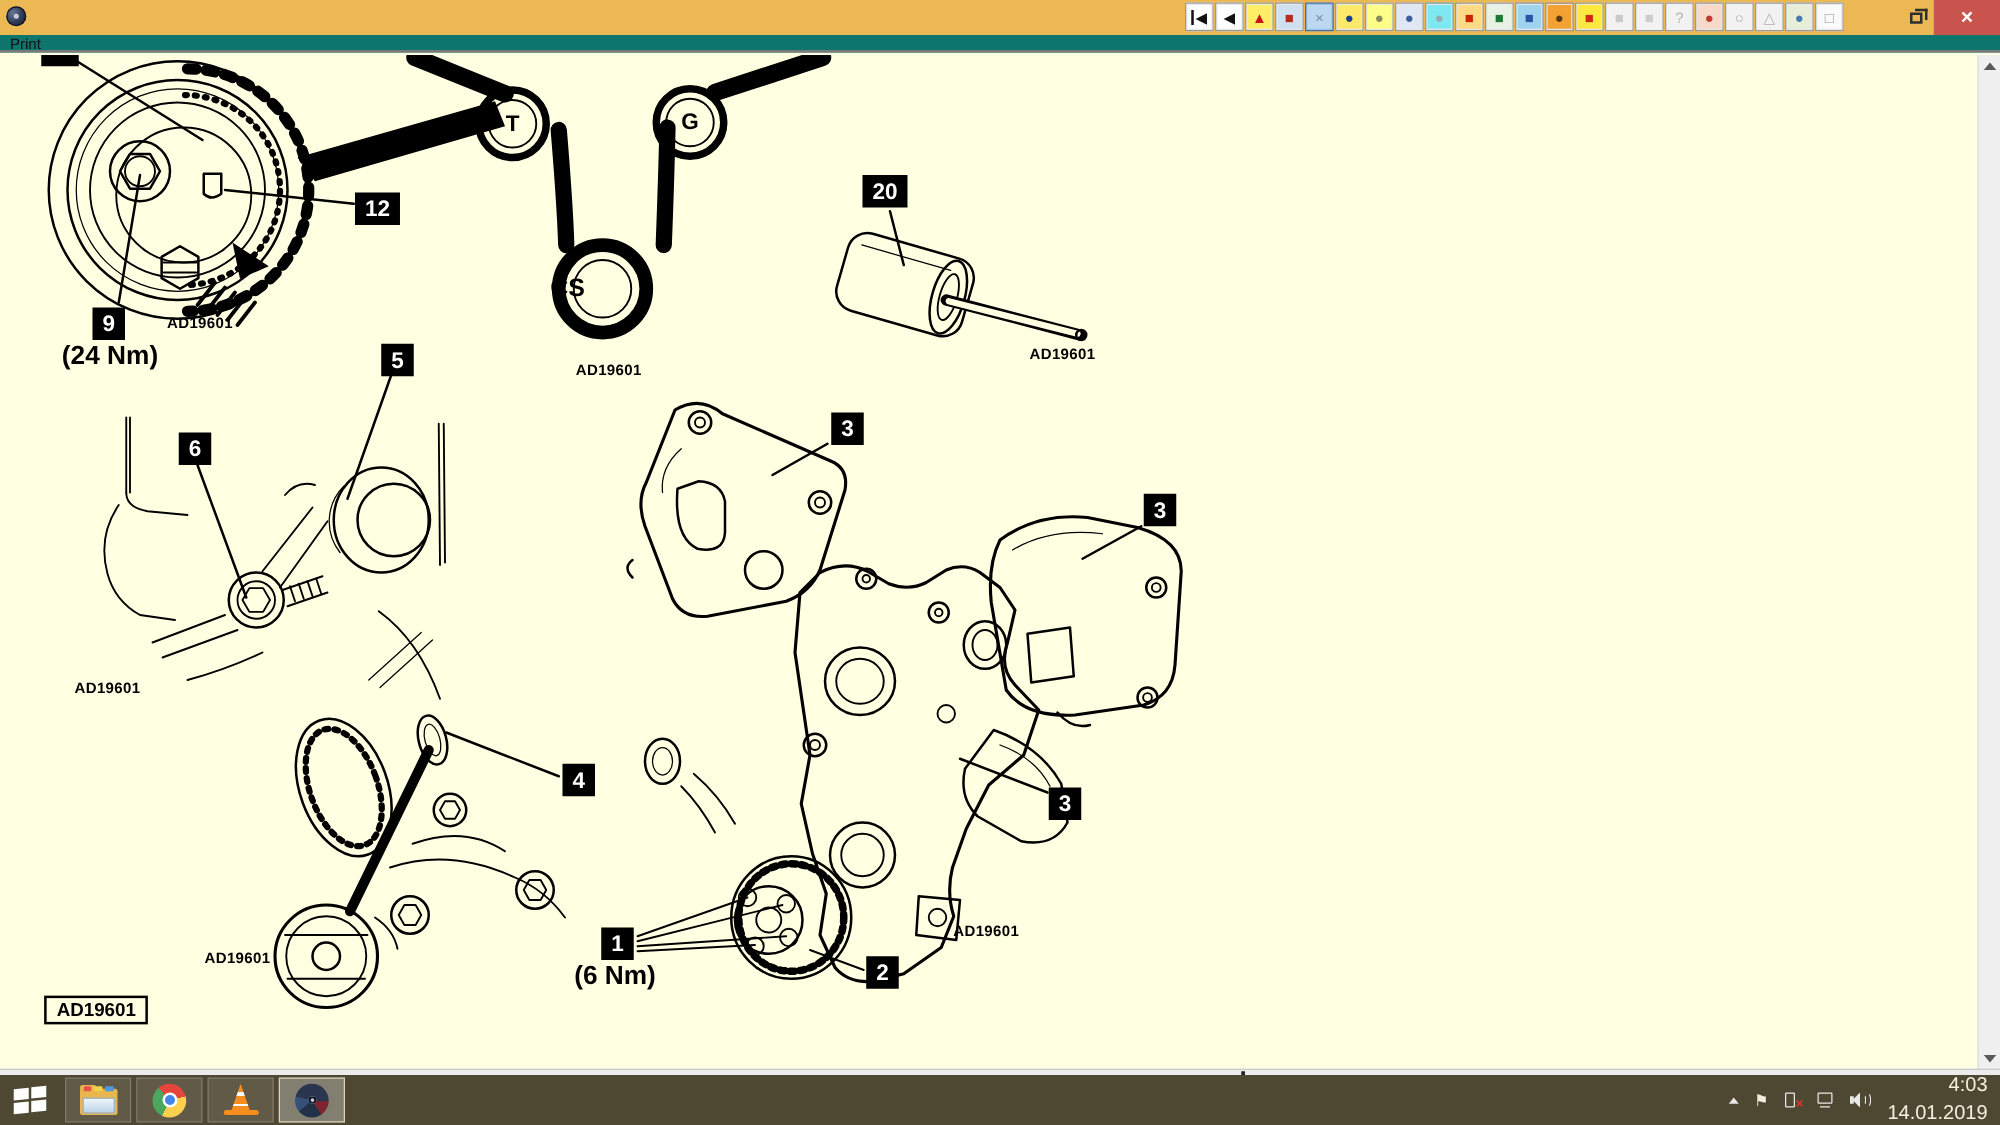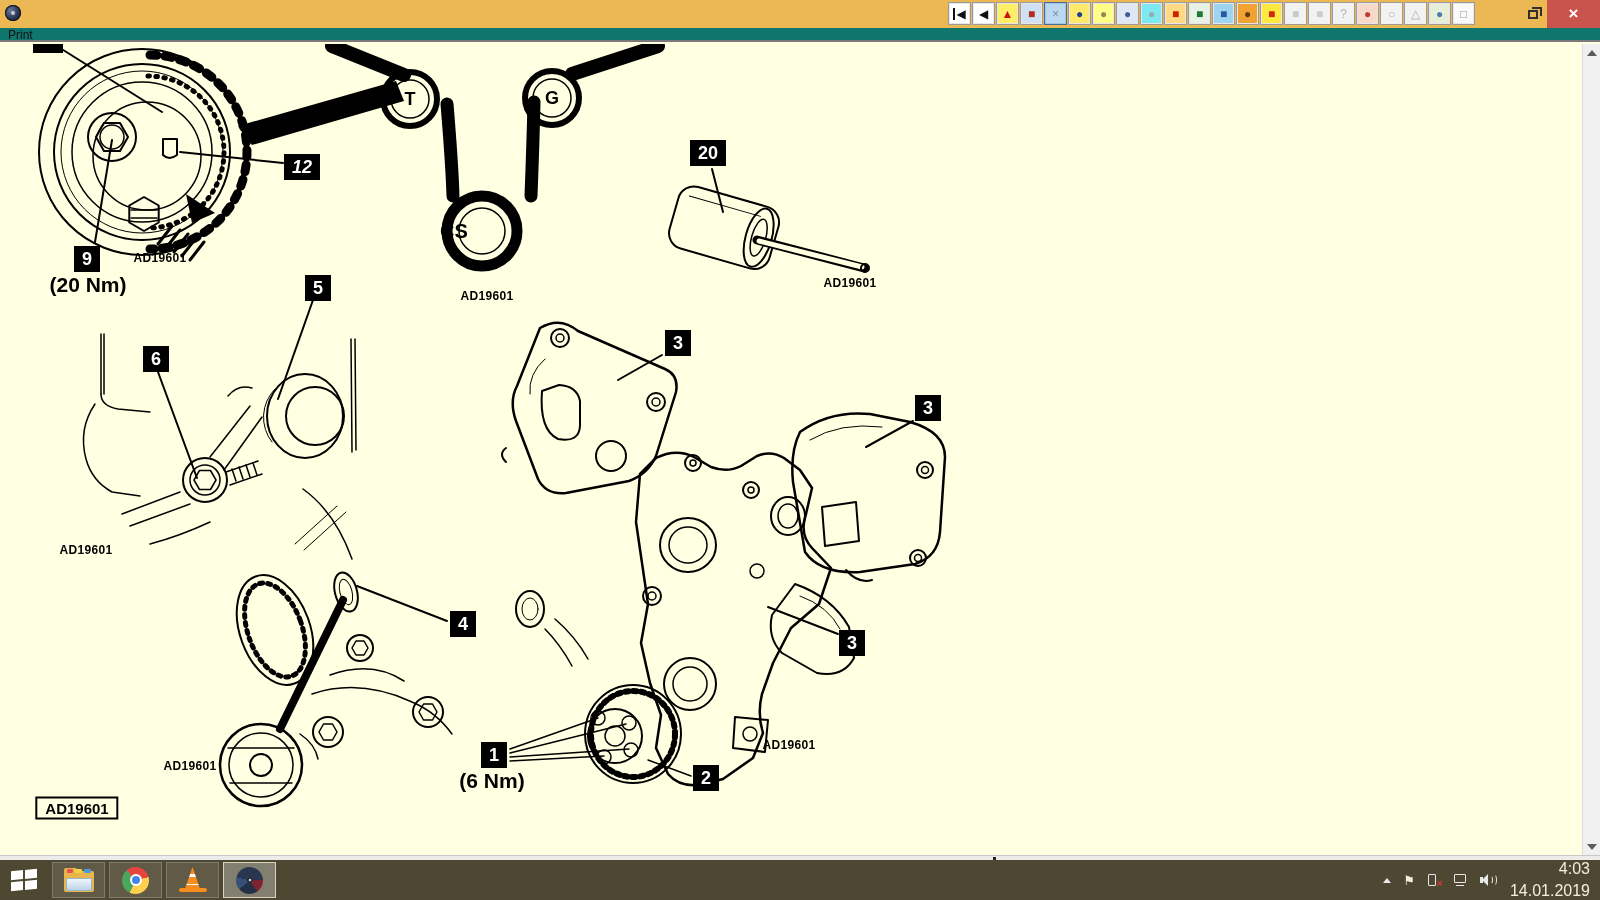--- a/index.html
+++ b/index.html
@@ -359,32 +359,32 @@
           <path d="M 795,540 Q 832,553 849,583 L 854,614 Q 843,634 817,629 L 782,609 Q 767,594 772,571 Z"></path>
           <path d="M 800,552 Q 828,562 840,585" stroke-width="1"></path>
           <circle cx="757" cy="527" r="7" stroke-width="1.5"></circle>
           <line x1="662" y1="311" x2="618" y2="336"></line>
           <line x1="913" y1="377" x2="866" y2="403"></line>
           <line x1="838" y1="590" x2="768" y2="563"></line>
         </g>
       </g>
     </svg>
     <div id="overlay" style="position:absolute;left:0;top:0;width:1582px;height:811px;">
-        <div class="callout" style="left: 302px; top: 123px; font-style: italic;">12</div>
+        <div class="callout" style="left: 302px; top: 123px;">12</div>
         <div class="callout" style="left: 87px; top: 215px;">9</div>
         <div class="callout" style="left: 318px; top: 244px;">5</div>
         <div class="callout" style="left: 156px; top: 315px;">6</div>
         <div class="callout" style="left: 708px; top: 109px;">20</div>
         <div class="callout" style="left: 678px; top: 299px;">3</div>
         <div class="callout" style="left: 928px; top: 364px;">3</div>
         <div class="callout" style="left: 852px; top: 599px;">3</div>
         <div class="callout" style="left: 463px; top: 580px;">4</div>
         <div class="callout" style="left: 494px; top: 711px;">1</div>
         <div class="callout" style="left: 706px; top: 734px;">2</div>
-        <div class="torque" style="left: 88px; top: 241px;">(20 Nm)</div>
+        <div class="torque" style="left: 88px; top: 241px;">(24 Nm)</div>
         <div class="torque" style="left: 492px; top: 737px;">(6 Nm)</div>
         <div class="ad-caption" style="left: 160px; top: 214px;">AD19601</div>
         <div class="ad-caption" style="left: 487px; top: 252px;">AD19601</div>
         <div class="ad-caption" style="left: 850px; top: 239px;">AD19601</div>
         <div class="ad-caption" style="left: 86px; top: 506px;">AD19601</div>
         <div class="ad-caption" style="left: 190px; top: 722px;">AD19601</div>
         <div class="ad-caption" style="left: 789px; top: 701px;">AD19601</div>
         <div class="ad-framed" style="left: 77px; top: 764px;">AD19601</div>
         <div class="pulley-label" style="left: 410px; top: 55px;">T</div>
         <div class="pulley-label" style="left: 552px; top: 54px;">G</div>

